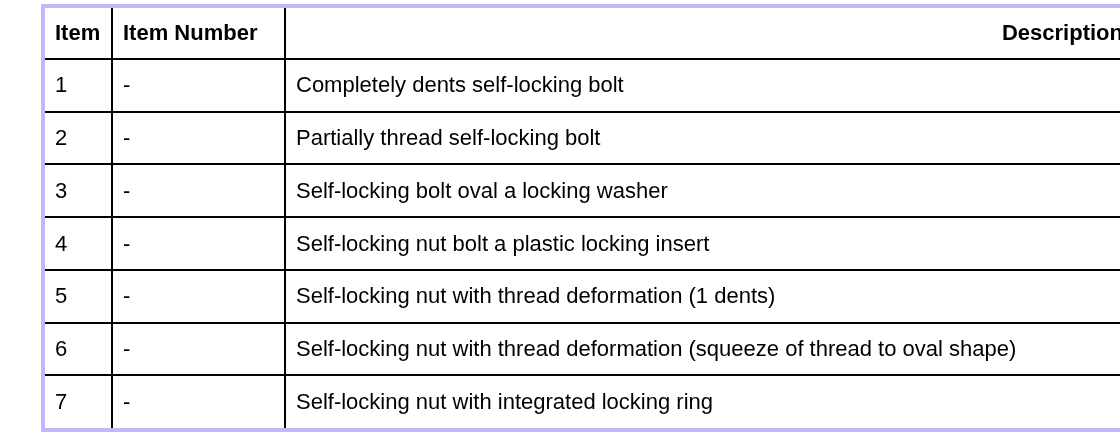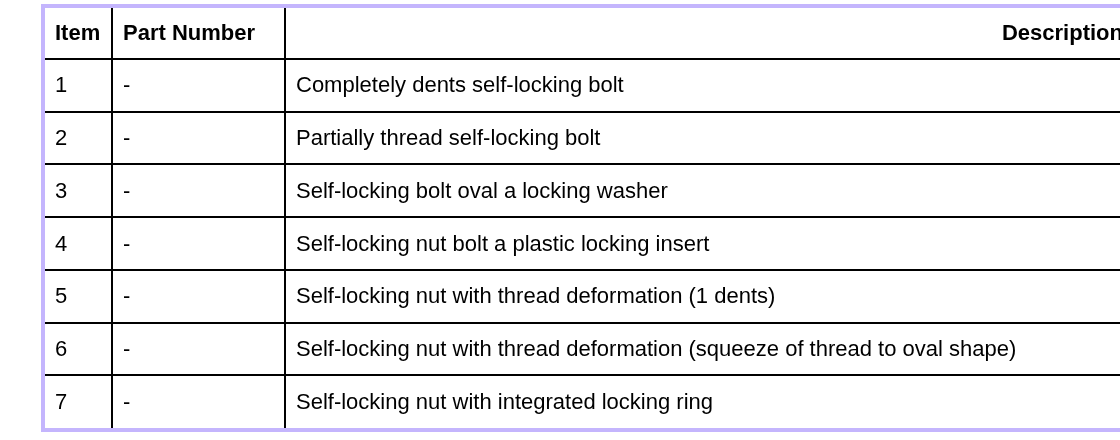--- a/index.html
+++ b/index.html
@@ -61,21 +61,21 @@
 <div class="table-wrap">
   <table class="parts-table">
     <colgroup>
       <col class="col-item">
       <col class="col-partnumber">
       <col class="col-description">
     </colgroup>
     <thead>
       <tr>
         <th class="col-item">Item</th>
-        <th class="col-partnumber">Part Number</th>
+        <th class="col-partnumber">Item Number</th>
         <th class="col-description">Description</th>
       </tr>
     </thead>
     <tbody>
   <tr>
     <td>1</td>
     <td>-</td>
     <td>Completely dents self-locking bolt</td>
   </tr>
 

